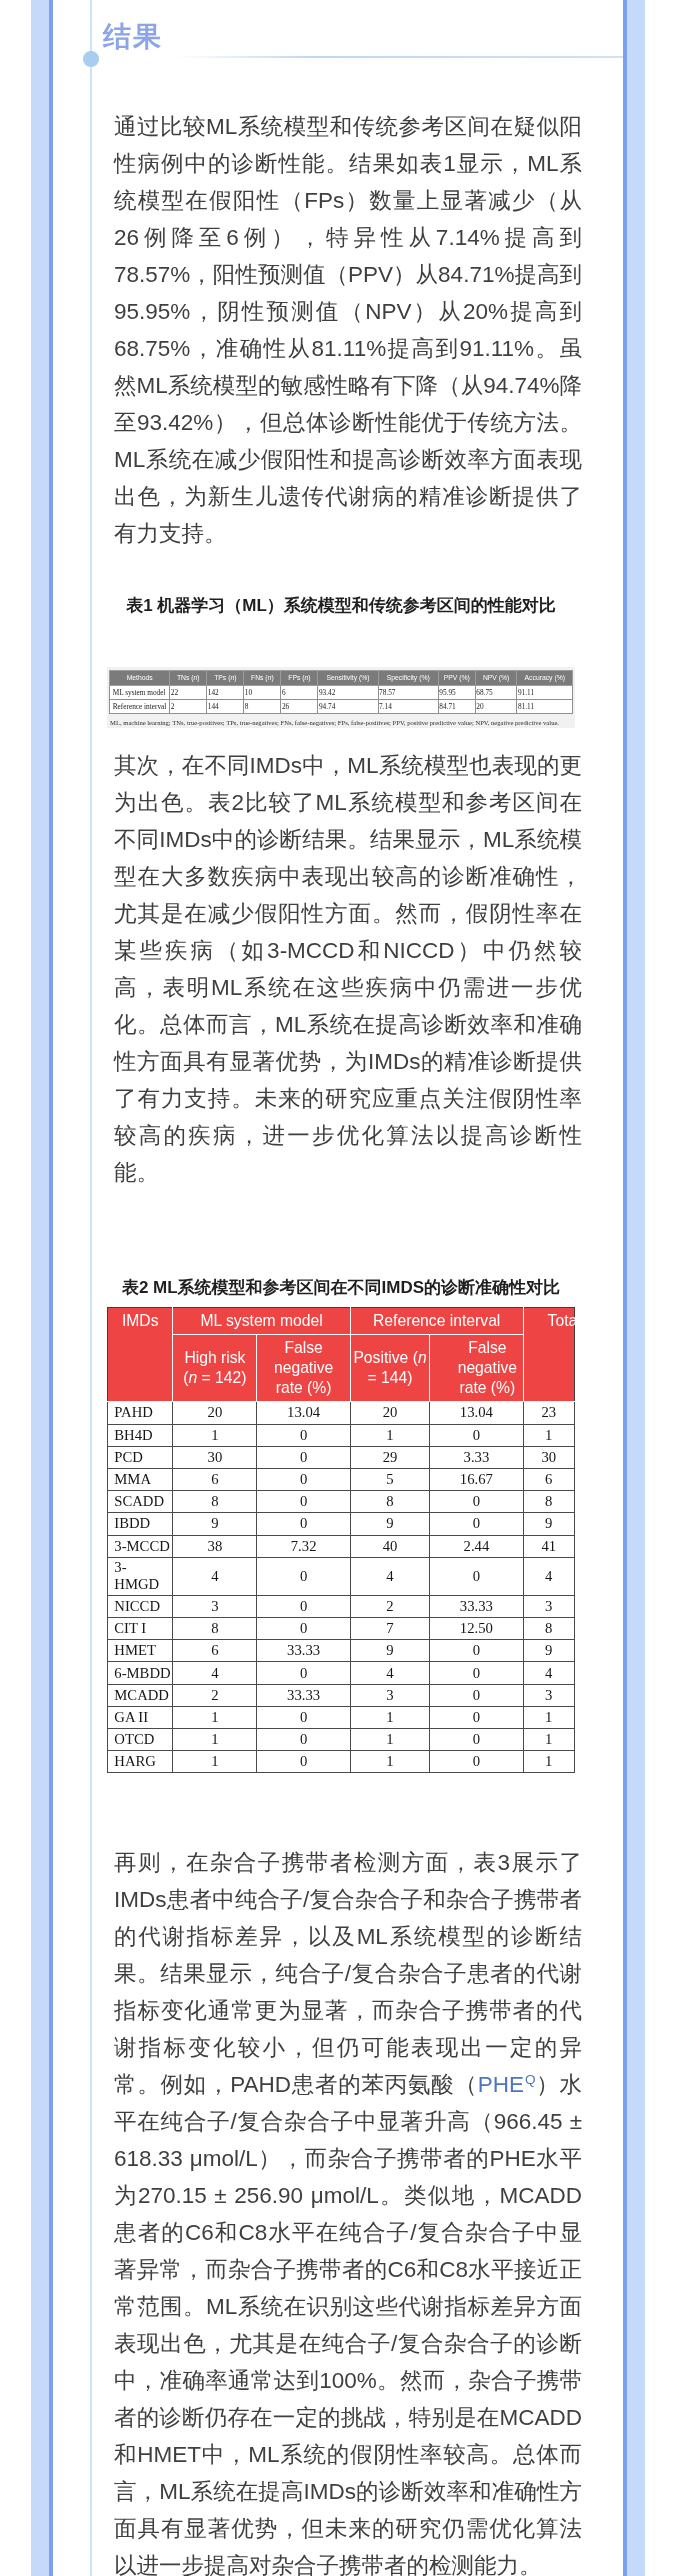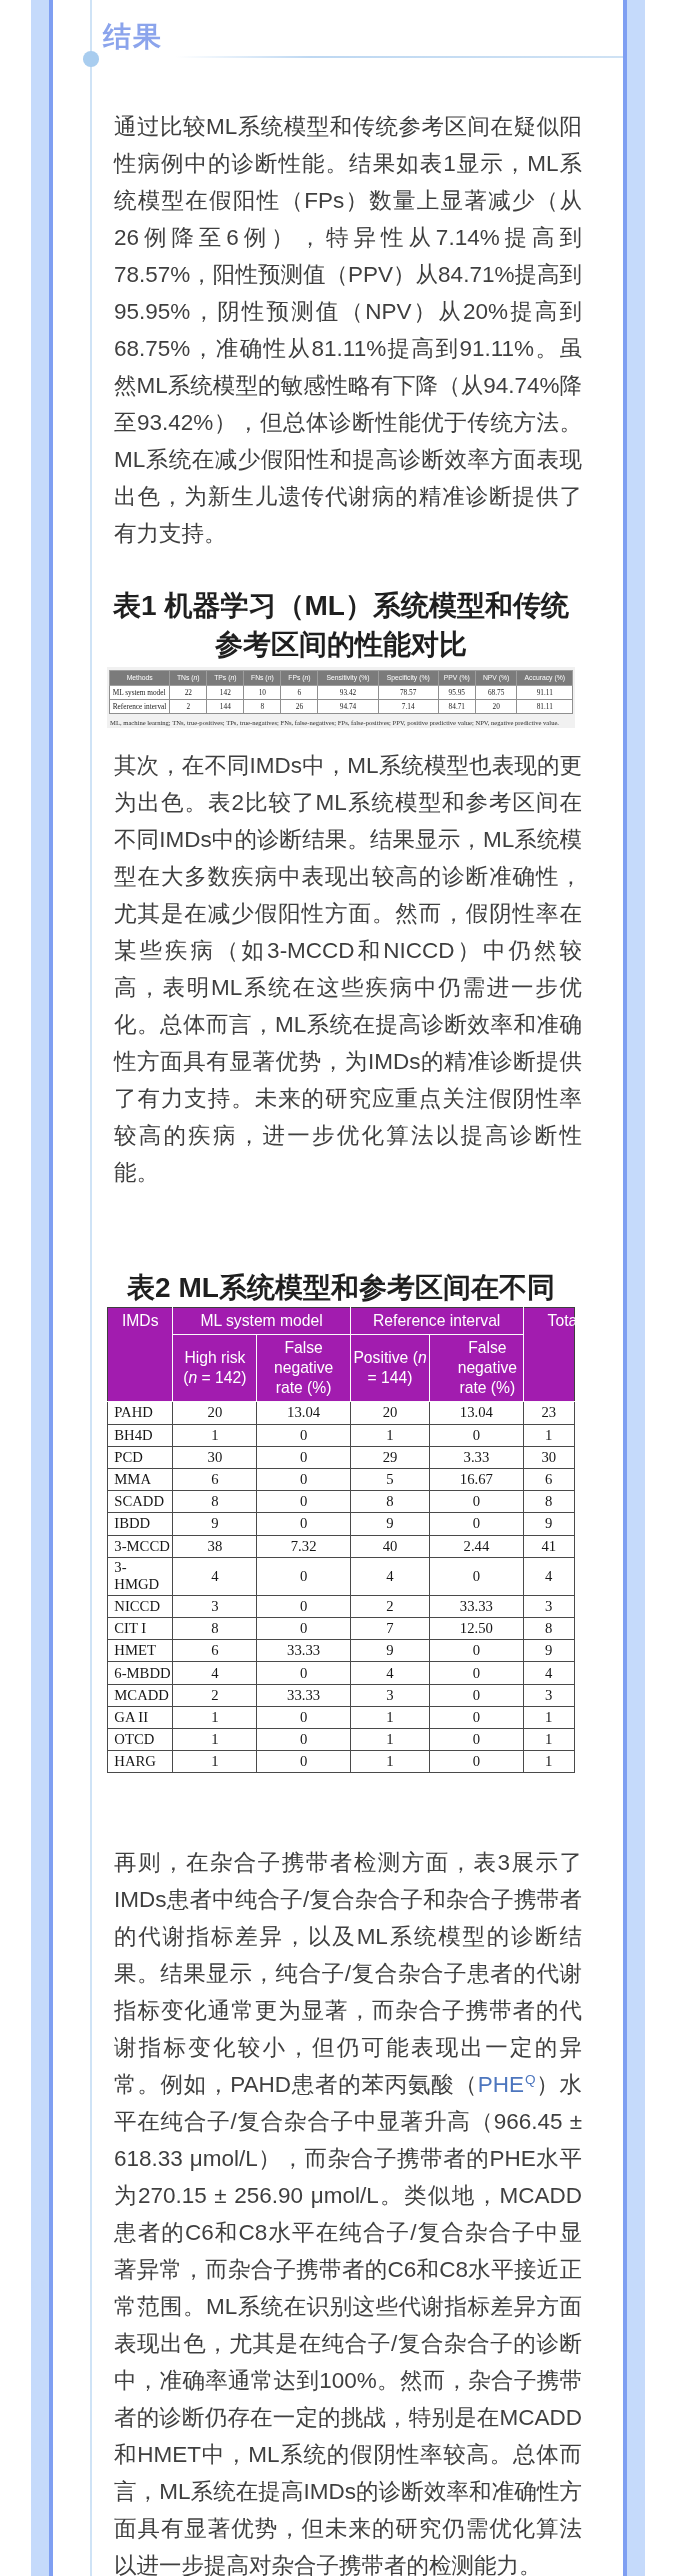--- a/index.html
+++ b/index.html
@@ -27,50 +27,50 @@
   .block{position:absolute;left:107px;width:468px;}
   .para{
     font-size:22.5px;line-height:37px;color:#3f3f3f;
     text-align:justify;text-justify:inter-ideograph;
     margin:7px;
   }
   #p1{top:101px;}
   #p2{top:740px;}
   #p3{top:1837px;}
   .tbl-caption{
-    font-size:28px;line-height:39px;color:#1f1f1f;font-weight:bold;
+    font-size:17px;line-height:39px;color:#1f1f1f;font-weight:bold;
     text-align:center;margin:0;
   }
   #cap1{top:586px;}
   #cap2{top:1268px;}
   .phe-link{color:#4d76be;text-decoration:none;cursor:pointer;}
   .phe-sup{color:#4d76be;font-size:13.6px;vertical-align:super;line-height:0;margin-left:1px;}
   
   #t1wrap{top:667px;background:#f1f1f1;padding:2.6px 2.1px 2.1px 2.1px;width:464px;}
   table.t1{width:100%;border-collapse:collapse;table-layout:fixed;}
   table.t1 th{
     background:#7b7b7b;color:#ffffff;font-weight:normal;
     font-size:6.8px;padding:3.7px 0.5px;border:0.5px solid #9d9d9d;
     font-family:"Liberation Sans","DejaVu Sans",sans-serif;
   }
   table.t1 td{
-    background:#ffffff;color:#1b1b1b;text-align:center;
+    background:#ffffff;color:#1b1b1b;
     font-family:"Liberation Serif","DejaVu Serif",serif;
     font-size:7.3px;padding:2.1px 0.5px;border:0.5px solid #8f8f8f;
   }
   table.t1 td:first-child{text-align:left;padding-left:2.6px;}
   .t1-footnote{
     font-size:6.6px;color:#2e2e2e;margin-top:4.7px;margin-left:1px;
     font-family:"Liberation Serif","DejaVu Serif",serif;
   }
   
   #t2wrap{top:1307px;width:468px;}
   table.t2{width:100%;border-collapse:collapse;table-layout:fixed;border:1.6px solid #3e3e3e;}
   table.t2 thead th{
-    background:#a21caf;color:#ffffff;font-weight:normal;
+    background:#ef4444;color:#ffffff;font-weight:normal;
     font-size:15.7px;line-height:20px;border:1.6px solid #fbfbfb;
     padding:3.1px 2.1px;text-align:center;
   }
   table.t2 thead tr th:first-child{border-left:none;}
   table.t2 thead tr th:last-child{border-right:none;padding-left:24px;}
   table.t2 thead tr:first-child th{border-top:none;}
   th.v-top{vertical-align:top;padding-top:7.3px;}
   table.t2 tbody td{
     background:#ffffff;color:#161616;text-align:center;
     font-family:"Liberation Serif","DejaVu Serif",serif;

